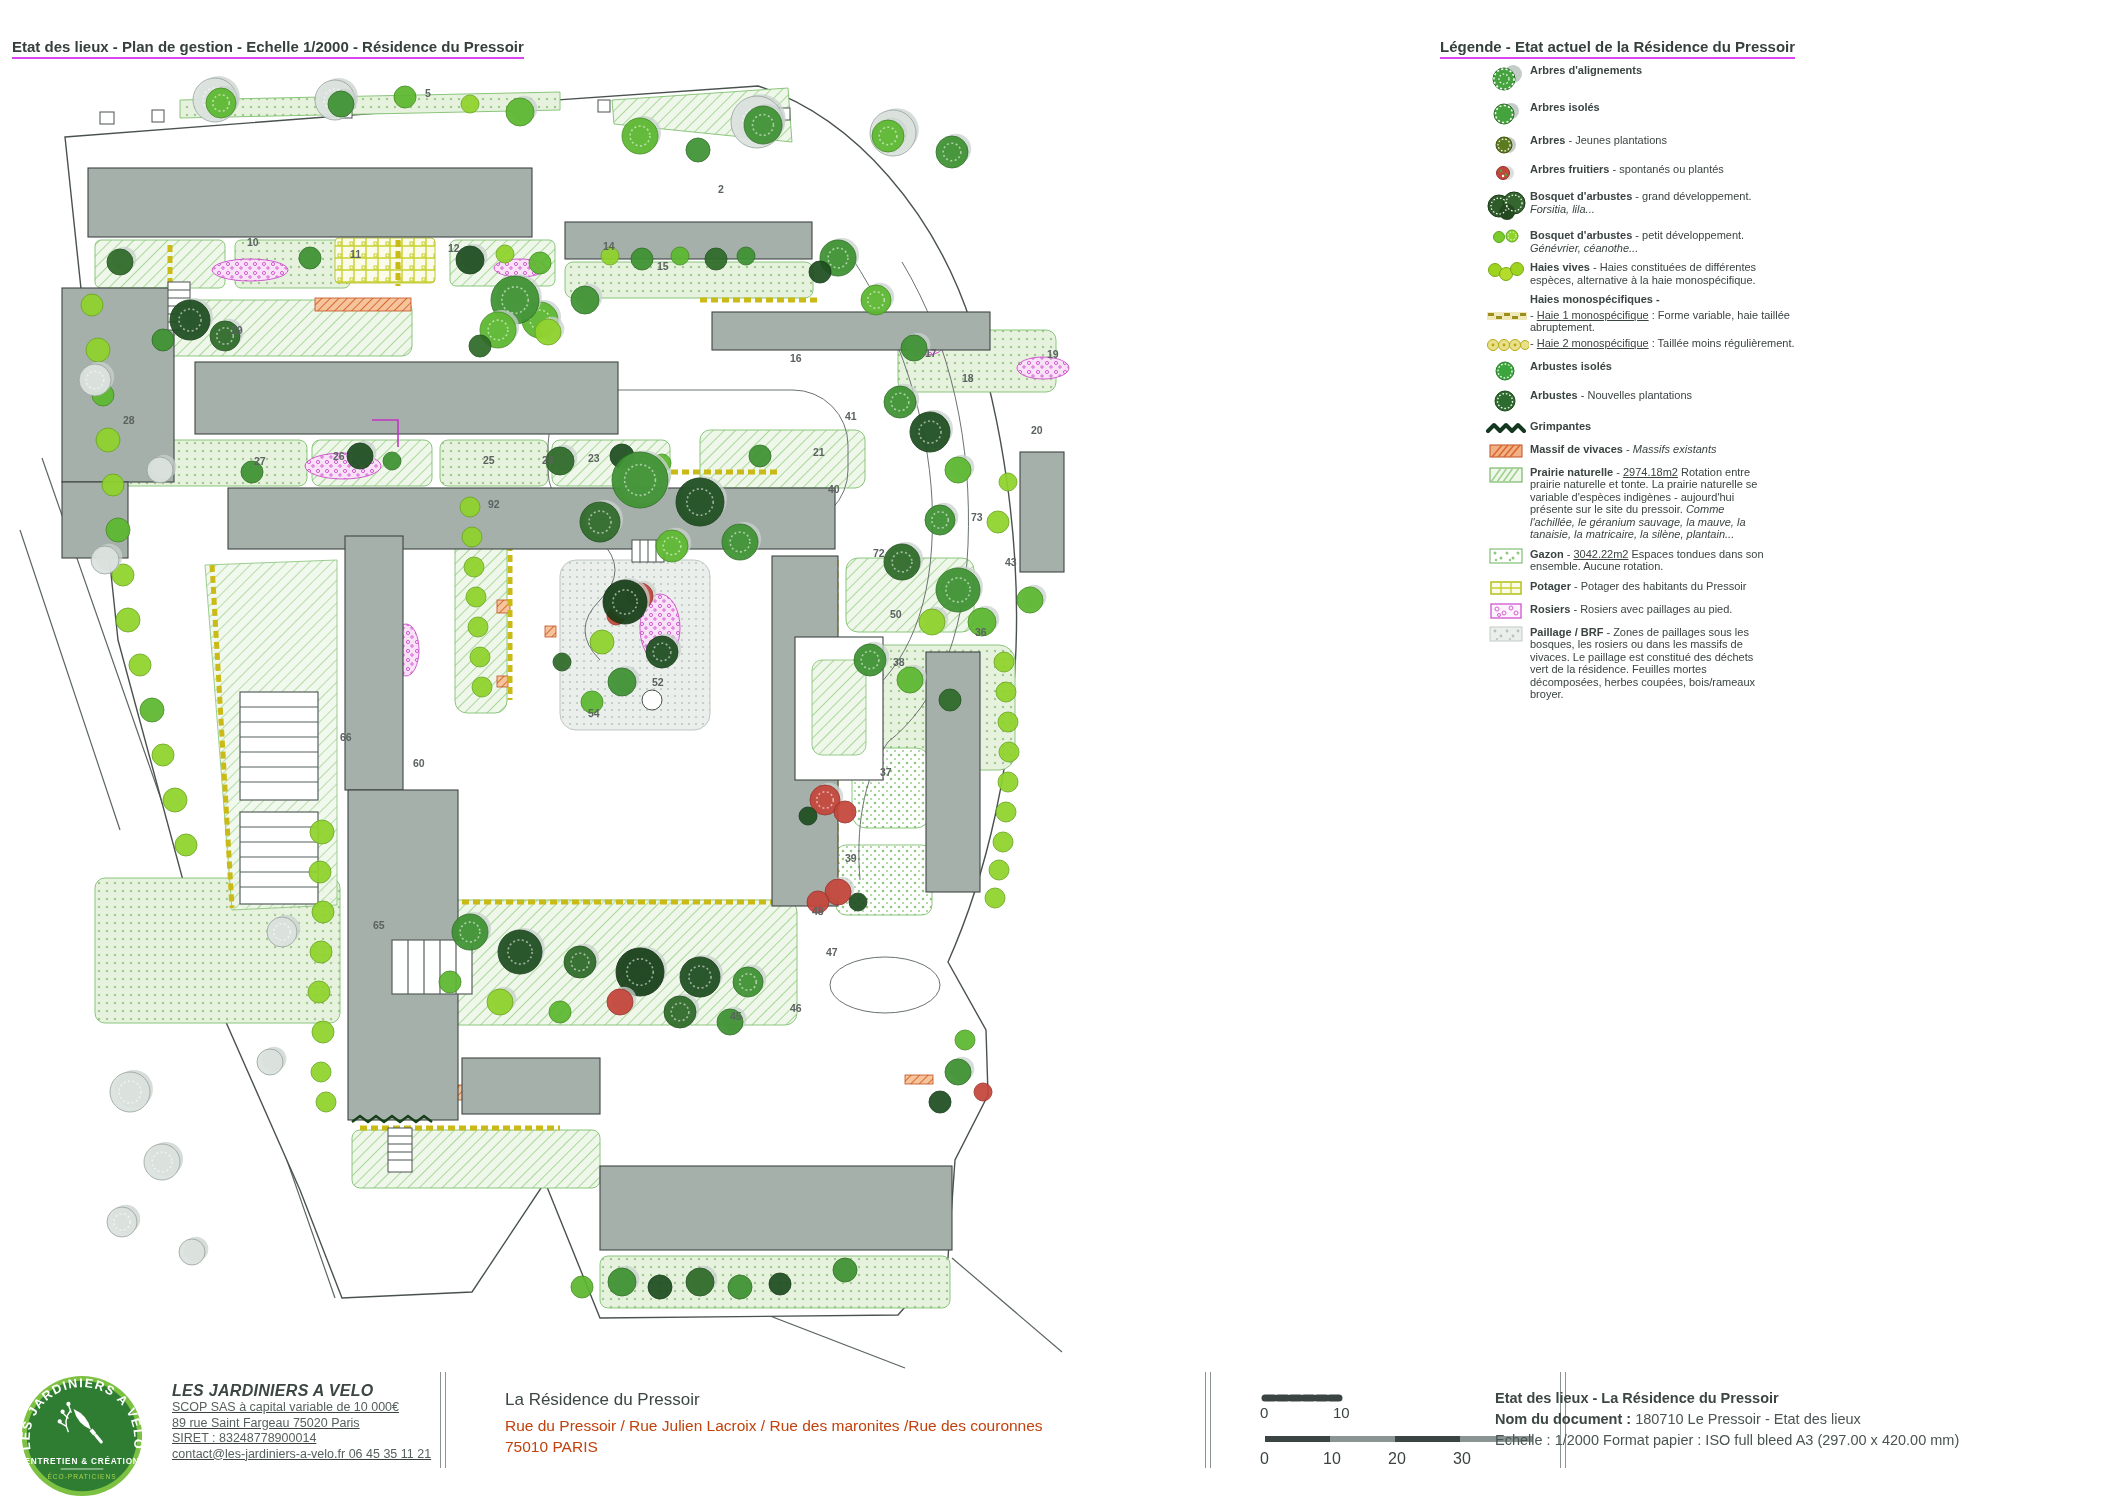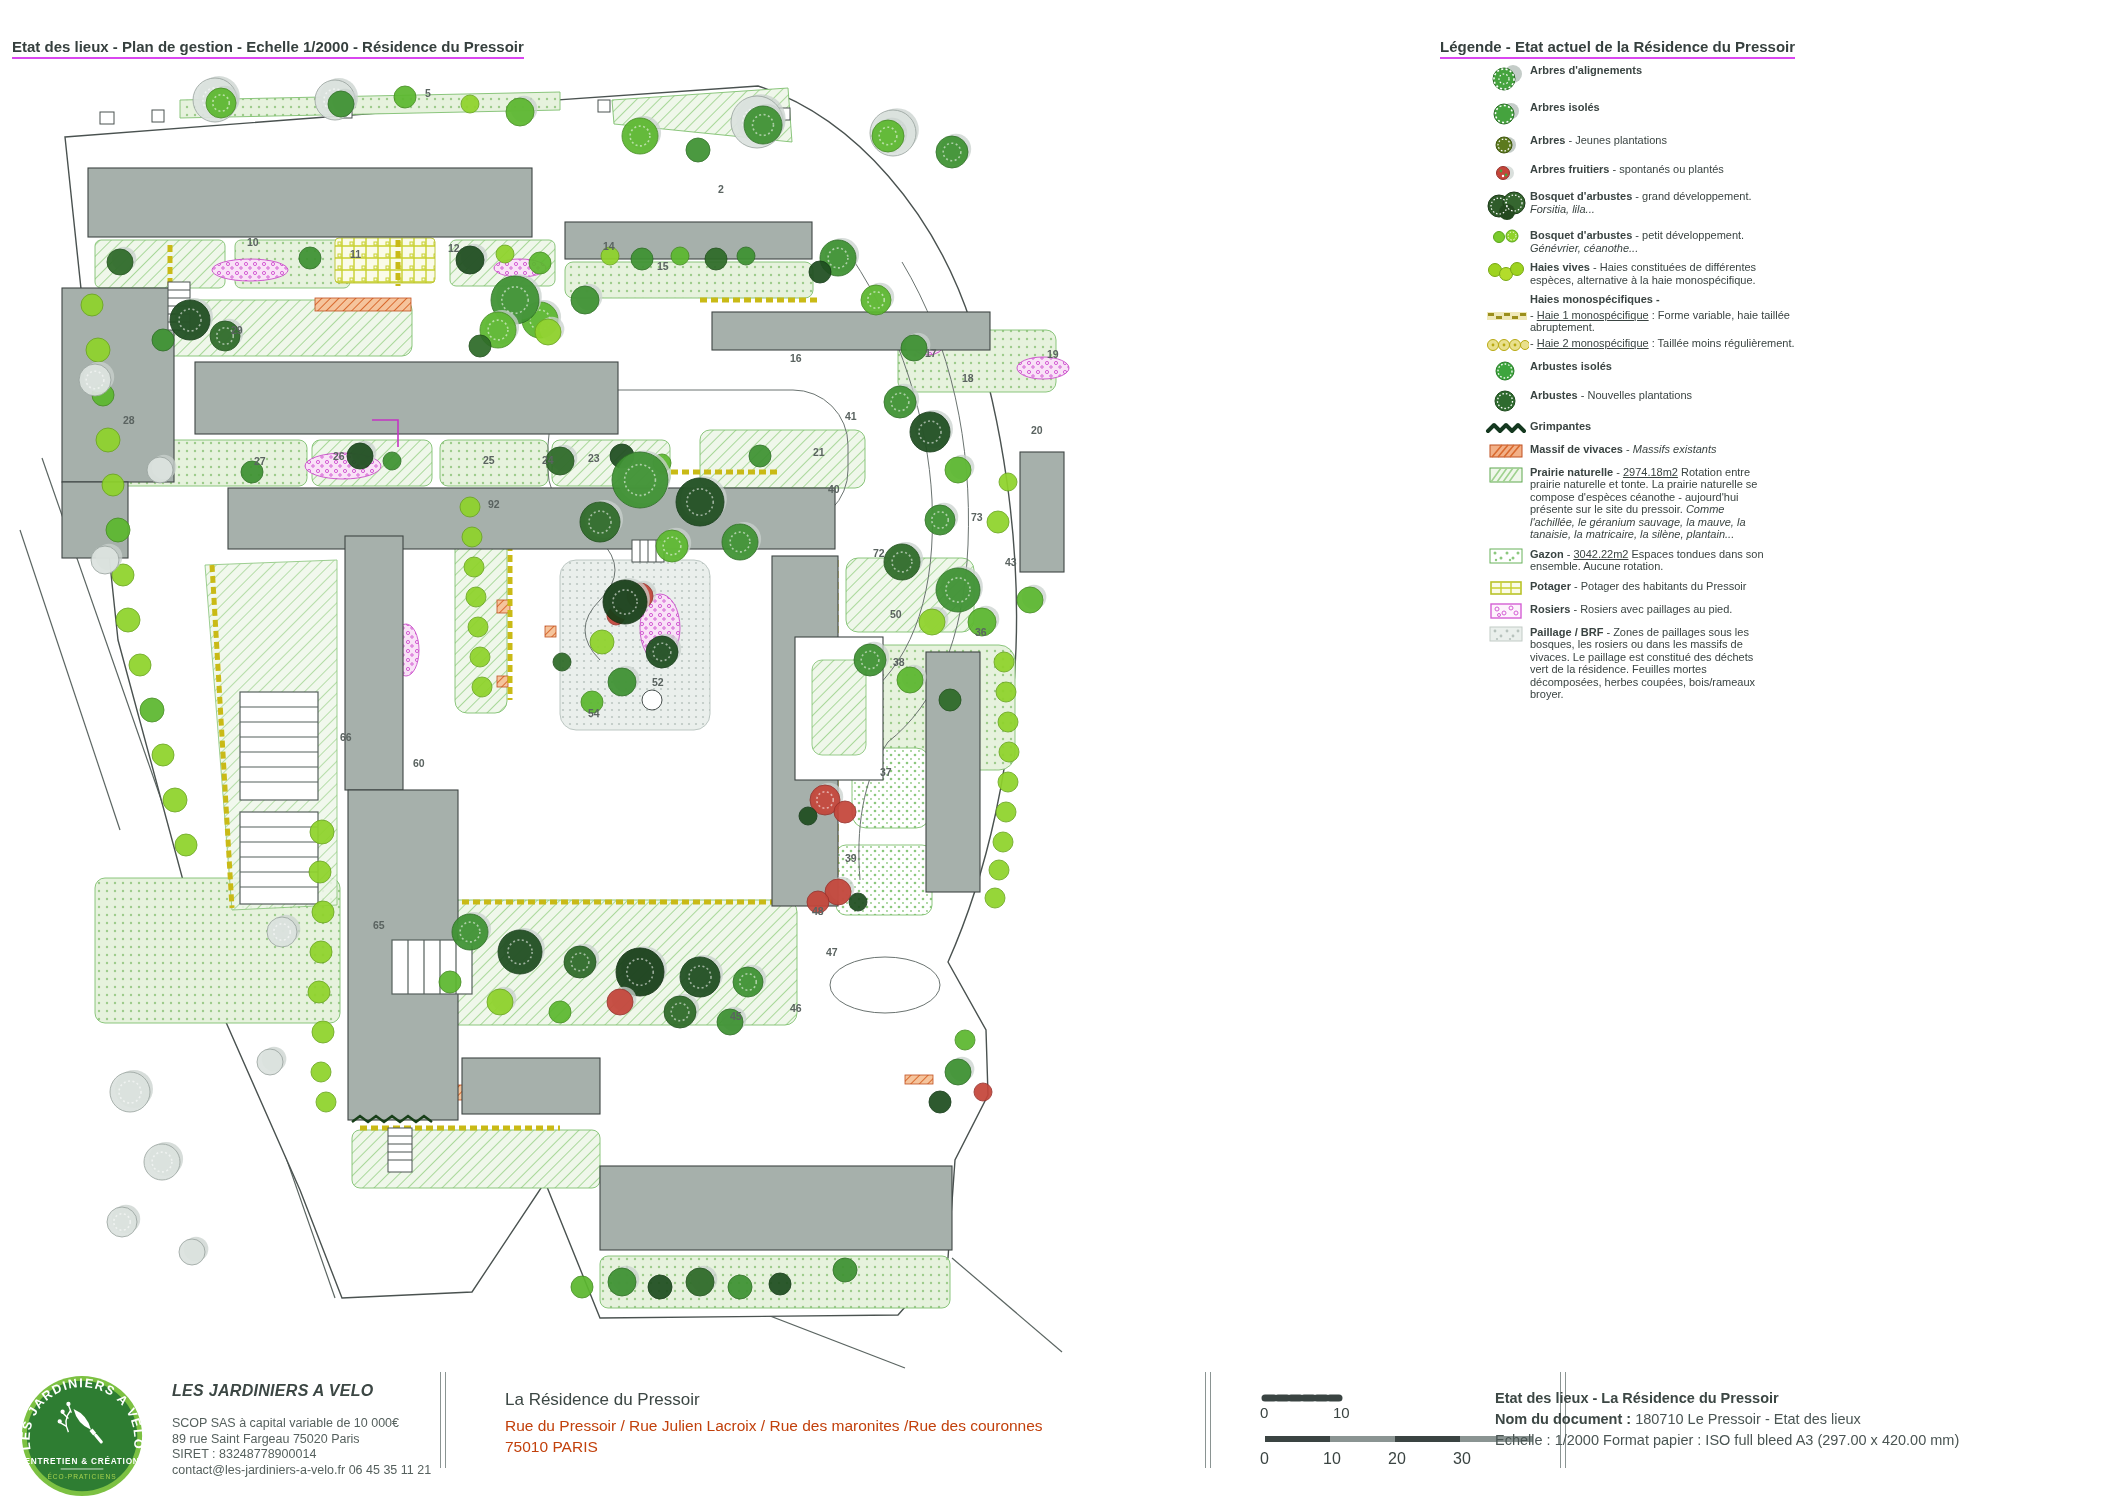--- a/index.html
+++ b/index.html
@@ -686,21 +686,21 @@
     <div class="lg-item">
       <div class="lg-icon">
         <svg width="40" height="18">
           <rect x="3" y="2" width="32" height="14" fill="#eff7ea" stroke="#5fa84f"></rect>
           <path d="M4,16 L14,2 M10,16 L20,2 M16,16 L26,2 M22,16 L32,2" stroke="#9fd28f" stroke-width="1.6"></path>
         </svg>
       </div>
       <div class="lg-text">
         <div><span class="b">Prairie naturelle</span><span> - </span><span class="u">2974.18m2</span><span> Rotation entre</span></div>
         <div><span>prairie naturelle et tonte. La prairie naturelle se</span></div>
-        <div><span>compose d'espèces céanothe - aujourd'hui</span></div>
+        <div><span>variable d'espèces indigènes - aujourd'hui</span></div>
         <div><span>présente sur le site du pressoir. </span><span class="i">Comme</span></div>
         <div><span class="i">l'achillée, le géranium sauvage, la mauve, la</span></div>
         <div><span class="i">tanaisie, la matricaire, la silène, plantain...</span></div>
       </div>
     </div>
     <div class="lg-item">
       <div class="lg-icon">
         <svg width="40" height="16">
           <rect x="3" y="1" width="32" height="14" fill="#fff" stroke="#69b25a"></rect>
           <g fill="#8cc87e">
@@ -800,21 +800,21 @@
         <circle cx="52" cy="33" r="1.5" fill="#ffffff"></circle>
     </g>
   </g>
   <text x="66" y="95" text-anchor="middle" font-size="8.5" font-weight="bold" fill="#ffffff" letter-spacing="0.8" id="logo-band-text" font-family="Liberation Sans, sans-serif">ENTRETIEN &amp; CRÉATION</text>
   <line x1="44" y1="100" x2="88" y2="100" stroke="#ffffff" stroke-width="0.8"></line>
   <text x="66" y="110" text-anchor="middle" font-size="6.8" fill="#a8d34f" letter-spacing="1" id="logo-sub-text" font-family="Liberation Sans, sans-serif">ÉCO-PRATICIENS</text>
 </svg>
 
 <div class="ft-block" style="left:172px;top:1382px;">
   <div id="company-name">LES JARDINIERS A VELO</div>
-  <div style="margin-top:16px;">
+  <div style="margin-top:0;text-decoration:underline;">
     <div class="company-line">SCOP SAS à capital variable de 10 000€</div>
     <div class="company-line">89 rue Saint Fargeau 75020 Paris</div>
     <div class="company-line">SIRET : 83248778900014</div>
     <div class="company-line">contact@les-jardiniers-a-velo.fr   06 45 35 11 21</div>
   </div>
 </div>
 
 <div class="ft-block" style="left:505px;top:1390px;">
   <div id="project-title">La Résidence du Pressoir</div>
   <div class="project-line" style="margin-top:5px;">Rue du Pressoir / Rue Julien Lacroix / Rue des maronites /Rue des couronnes</div>

